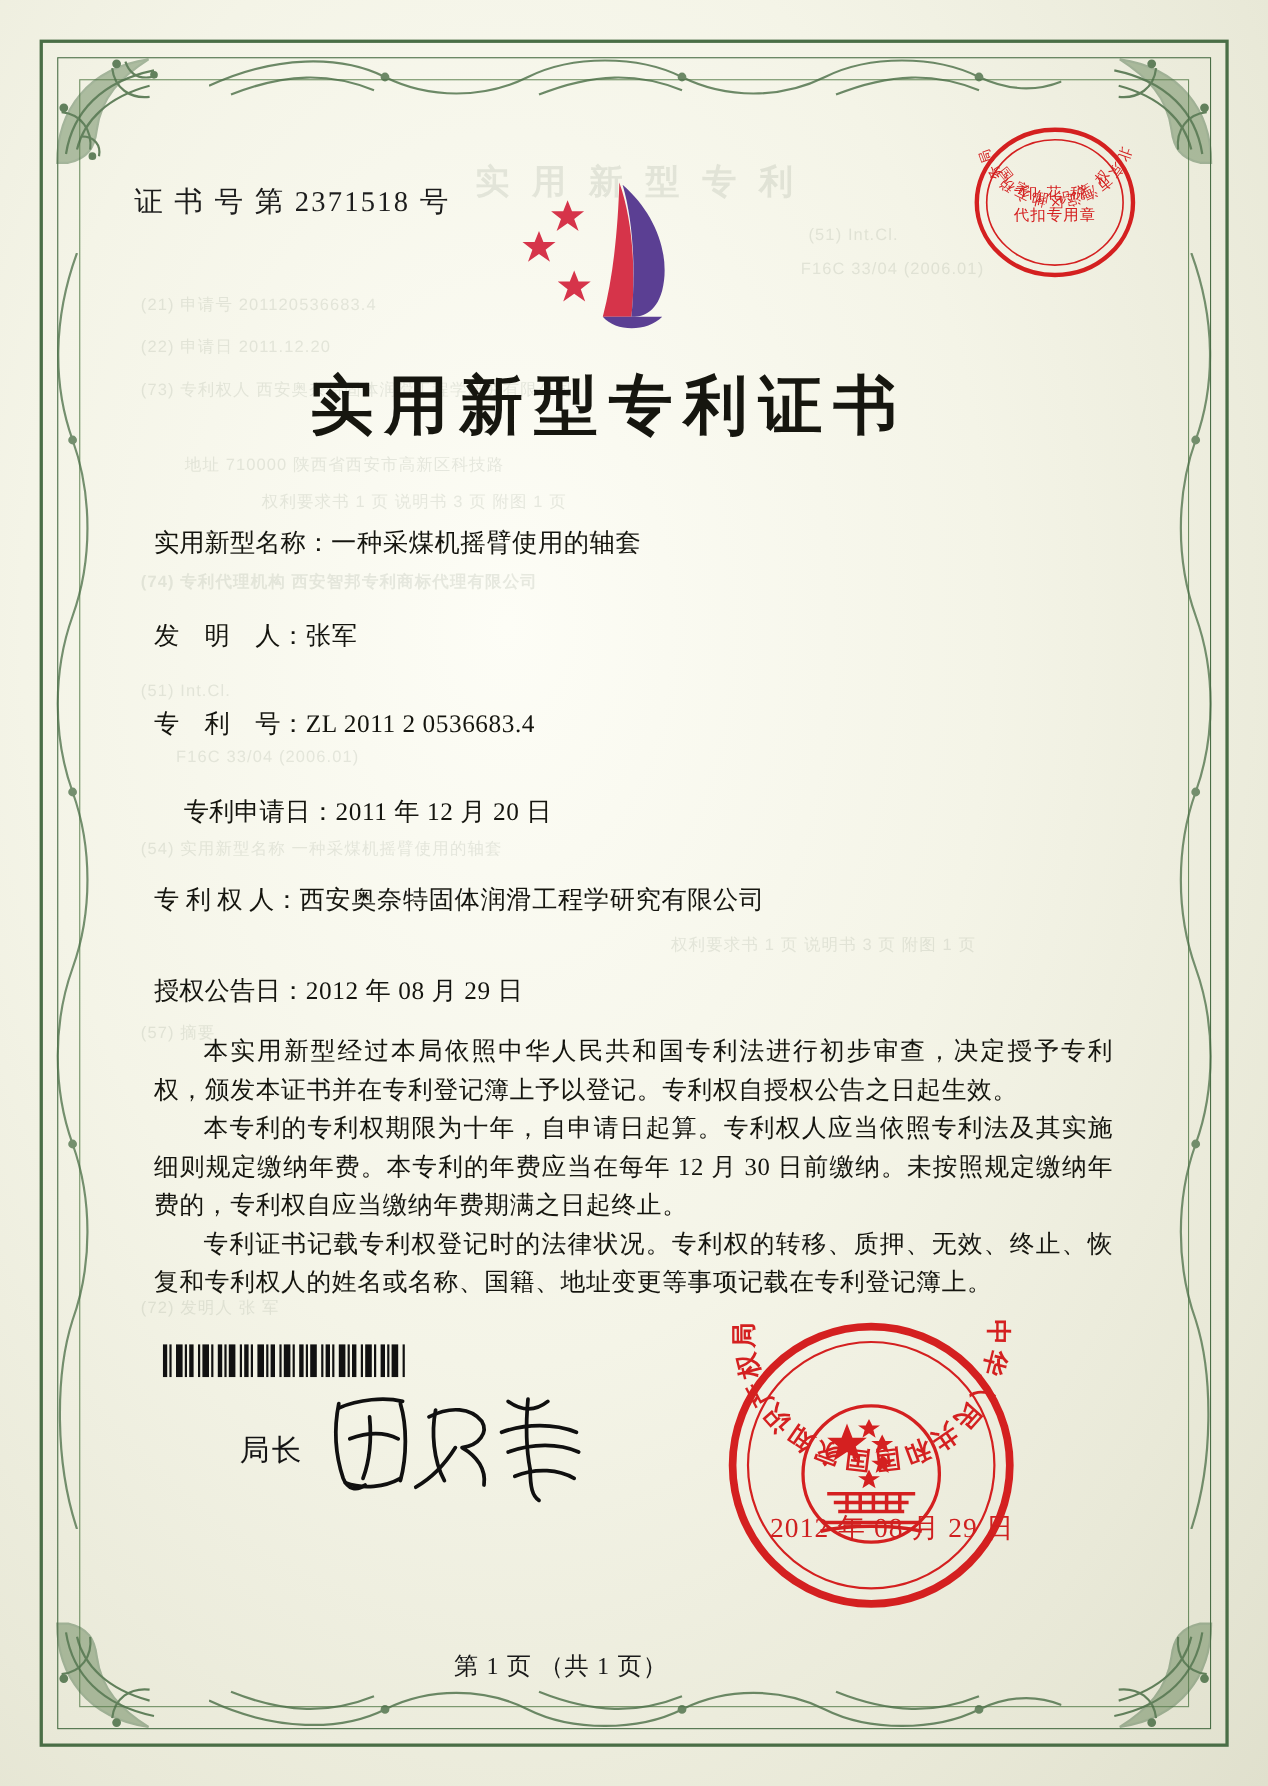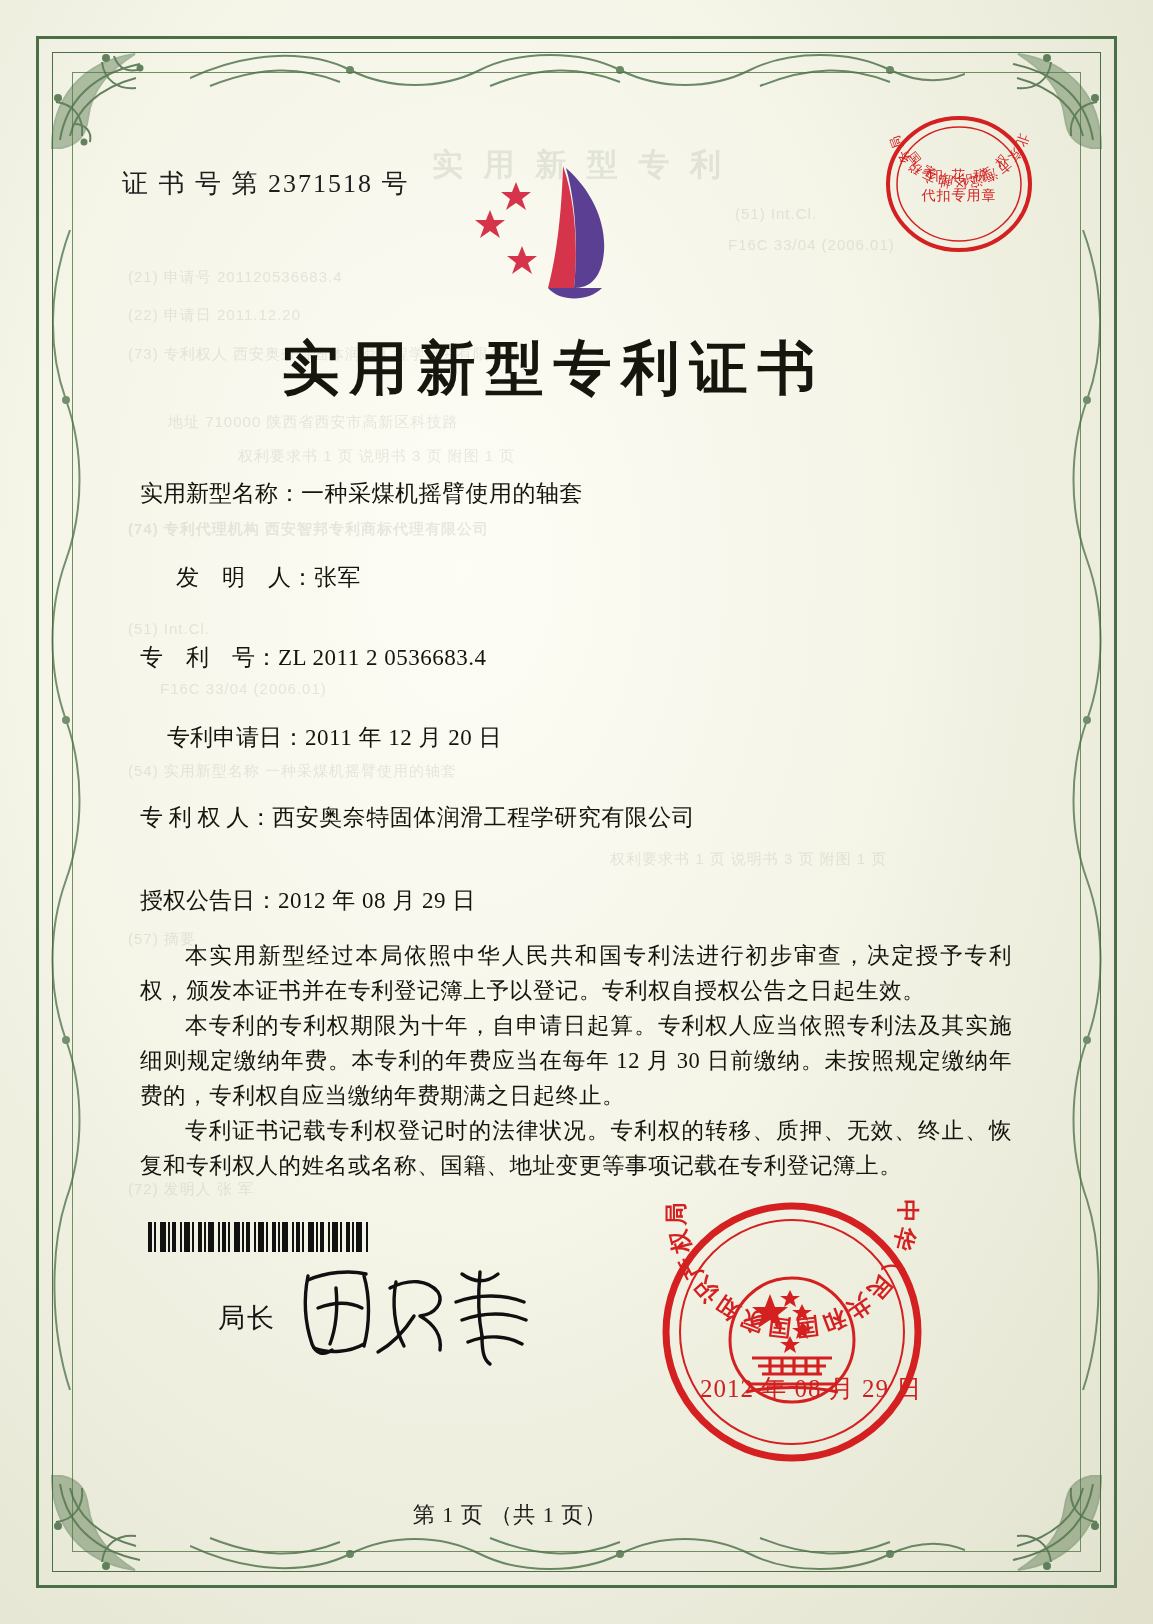--- a/index.html
+++ b/index.html
@@ -134,21 +134,21 @@
   .field {
     position: absolute;
     left: 140px;
     font-size: 23px;
     color: #15150f;
     white-space: nowrap;
     letter-spacing: 0.5px;
   }
   .field .lbl { letter-spacing: 0px; }
   .f1 { top: 478px; }
-  .f2 { top: 562px; margin-left: 36px; }
+  .f2 { top: 562px; }
   .f3 { top: 642px; }
   .f4 { top: 722px; margin-left: 27px; }
   .f5 { top: 802px; }
   .f6 { top: 885px; }
 
   .para {
     position: absolute;
     left: 140px;
     width: 872px;
     font-size: 22.5px;

